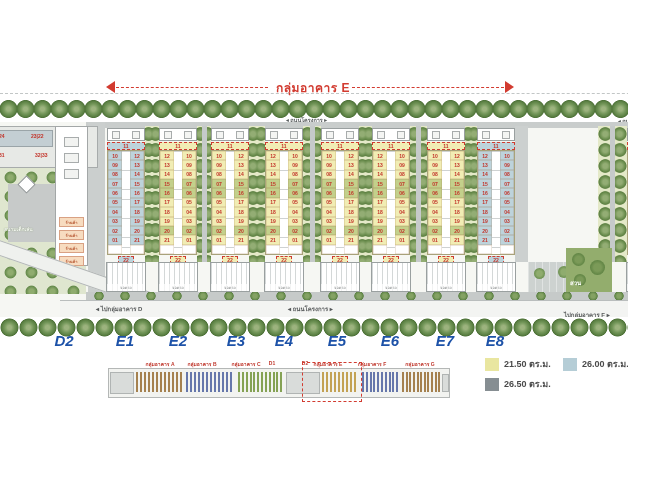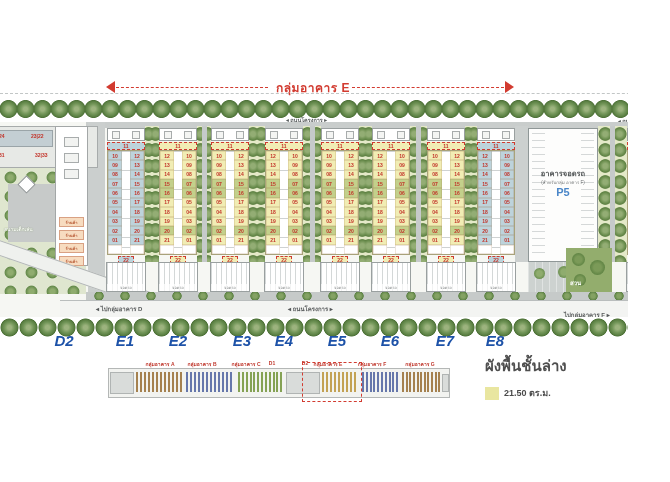--- a/index.html
+++ b/index.html
@@ -515,27 +515,20 @@
         <div class="garage" style="left: 626px; width: 44px;">
           <div class="g-lbl">จอดรถ</div>
         </div>
       </div>
 
     <div class="drive" style="left:515px;width:13px"></div>
     <div class="corridor" style="left:598px;width:29px">
         <div class="lane"></div>
       </div>
 
-    <div class="pk">
-      <div class="stalls" style="left:3px"></div>
-      <div class="stalls" style="right:3px"></div>
-      <div class="pk-t1">อาคารจอดรถ</div>
-      <div class="pk-t2">(สำหรับกลุ่ม อาคาร F)</div>
-      <div class="pk-t3">P5</div>
-    </div>
     <div class="lot">
       <i style="left:6px;top:6px;width:11px;height:11px"></i>
       <i style="left:30px;top:4px;width:12px;height:12px"></i>
       <i style="left:52px;top:14px;width:12px;height:12px"></i>
     </div>
     <div class="park">
       <i style="left:6px;top:5px;width:13px;height:13px"></i>
       <i style="left:24px;top:12px;width:15px;height:15px"></i>
       <i style="left:8px;top:26px;width:12px;height:12px"></i>
       <div class="park-lbl">สวน</div>
@@ -547,21 +540,21 @@
     <div class="rd-lbl" style="left:288px;top:182px">◂ ถนนโครงการ ▸</div>
   </div>
 
   <div class="rd-lbl" style="position:absolute;left:564px;top:310px">ไปกลุ่มอาคาร F ▸</div>
 
   <div class="tree-row tr-bot"></div>
   <div id="markers">
       <div class="marker" style="left: 64px;">D2</div>
       <div class="marker" style="left: 125px;">E1</div>
       <div class="marker" style="left: 178px;">E2</div>
-      <div class="marker" style="left: 242px;">E3</div>
+      <div class="marker" style="left: 236px;">E3</div>
       <div class="marker" style="left: 284px;">E4</div>
       <div class="marker" style="left: 337px;">E5</div>
       <div class="marker" style="left: 390px;">E6</div>
       <div class="marker" style="left: 445px;">E7</div>
       <div class="marker" style="left: 495px;">E8</div>
       <div class="marker" style="left: 644px;">F1</div>
     </div>
 
   <div id="minimap">
     <div class="mm-body"></div>
@@ -641,25 +634,32 @@
         <div class="mm-bar" style="left: 321.455px; background: rgb(165, 129, 79);"></div>
         <div class="mm-bar" style="left: 325.091px; background: rgb(165, 129, 79);"></div>
         <div class="mm-bar" style="left: 328.727px; background: rgb(165, 129, 79);"></div>
         <div class="mm-bar" style="left: 332.364px; background: rgb(165, 129, 79);"></div>
       </div>
     <div class="mm-box"></div>
     <div class="mm-block" style="left:336px;top:14px;width:7px;height:18px"></div>
   </div>
 
   <div class="legend">
-    <div class="lg-title">ผังพื้นชั้นล่าง</div>
     <div class="lg-grid">
       <div class="lg-item">
           <span class="lg-sw" style="background: rgb(233, 230, 160);"></span>
           <span class="lg-tx">21.50 ตร.ม.</span>
+        </div>
+      <div class="lg-item">
+          <span class="lg-sw" style="background: rgb(181, 205, 214);"></span>
+          <span class="lg-tx">26.00 ตร.ม.</span>
+        </div>
+      <div class="lg-item">
+          <span class="lg-sw" style="background: rgb(134, 142, 146);"></span>
+          <span class="lg-tx">26.50 ตร.ม.</span>
         </div>
     </div>
   </div>
 
   <div class="compass">
     <div class="c-line"></div>
     <div class="c-circ"></div>
     <div class="c-needle"></div>
     <div class="c-n">N</div>
   </div>

